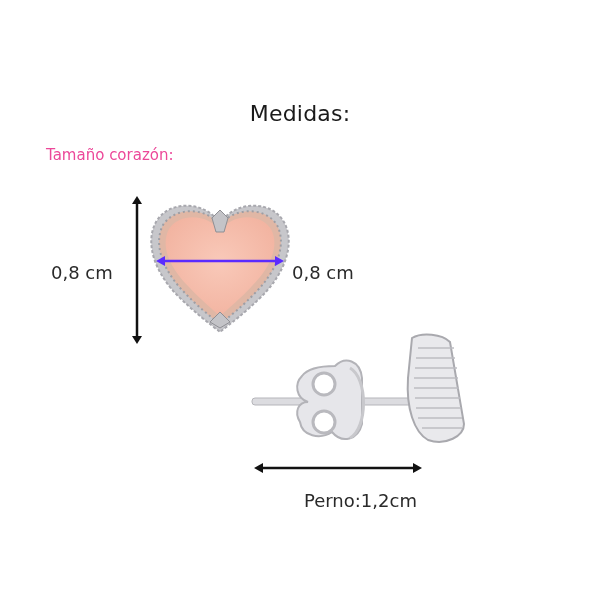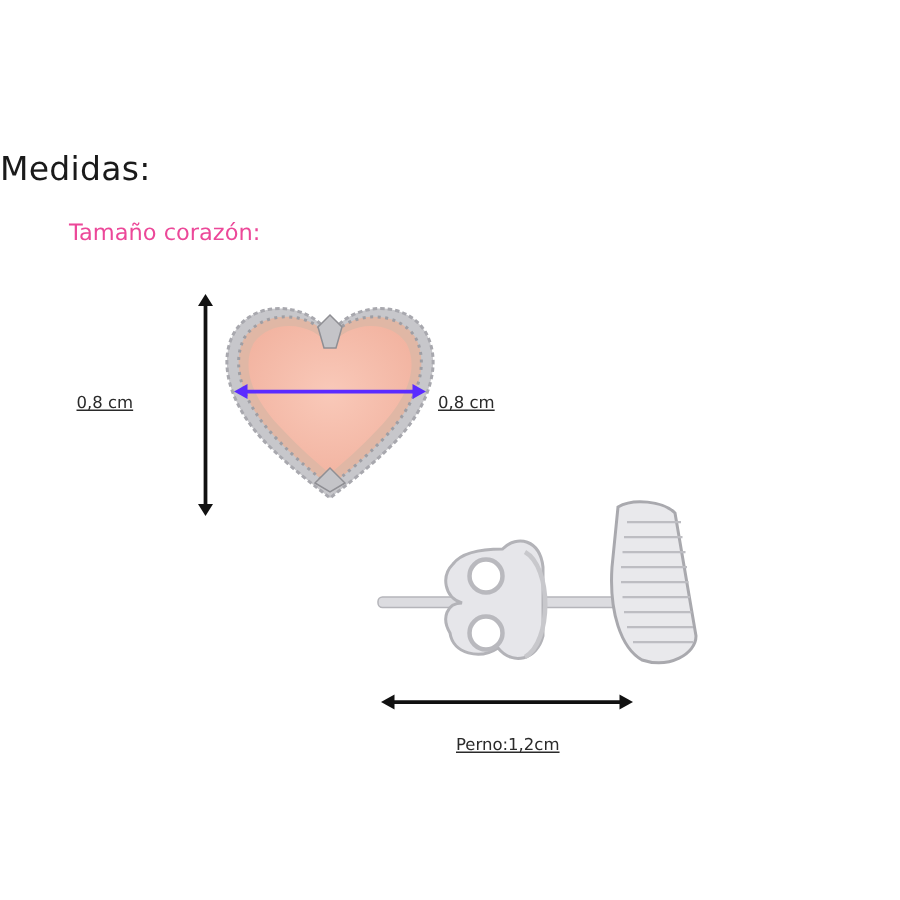--- a/index.html
+++ b/index.html
@@ -1,23 +1,23 @@
 <!DOCTYPE html>
 <html><head>
   <meta charset="utf-8">
   <style>
     html, body { margin: 0; padding: 0; }
     body {
       width: 600px; height: 600px; background: #ffffff; position: relative; overflow: hidden;
       font-family: "DejaVu Sans", "Liberation Sans", sans-serif; color: #222222;
     }
     .abs { position: absolute; }
-    .title { left: 0; width: 600px; top: 101px; text-align: left; font-size: 22px; color: #1a1a1a; letter-spacing: 0.2px; }
+    .title { left: 0; width: 600px; top: 101px; text-align: center; font-size: 22px; color: #1a1a1a; letter-spacing: 0.2px; }
     .subtitle { left: 46px; top: 146px; font-size: 15px; color: #ec4899; }
-    .label { font-size: 11px; color: #2a2a2a; white-space: nowrap; text-decoration: underline; }
+    .label { font-size: 18px; color: #2a2a2a; white-space: nowrap; }
     .lbl-height { left: 51px; top: 262px; }
     .lbl-width { left: 292px; top: 262px; }
     .lbl-pin { left: 304px; top: 490px; }
     svg { position: absolute; overflow: visible; }
   </style>
 </head>
 <body>
 
 <div class="abs title">Medidas:</div>
 <div class="abs subtitle">Tamaño corazón:</div>

